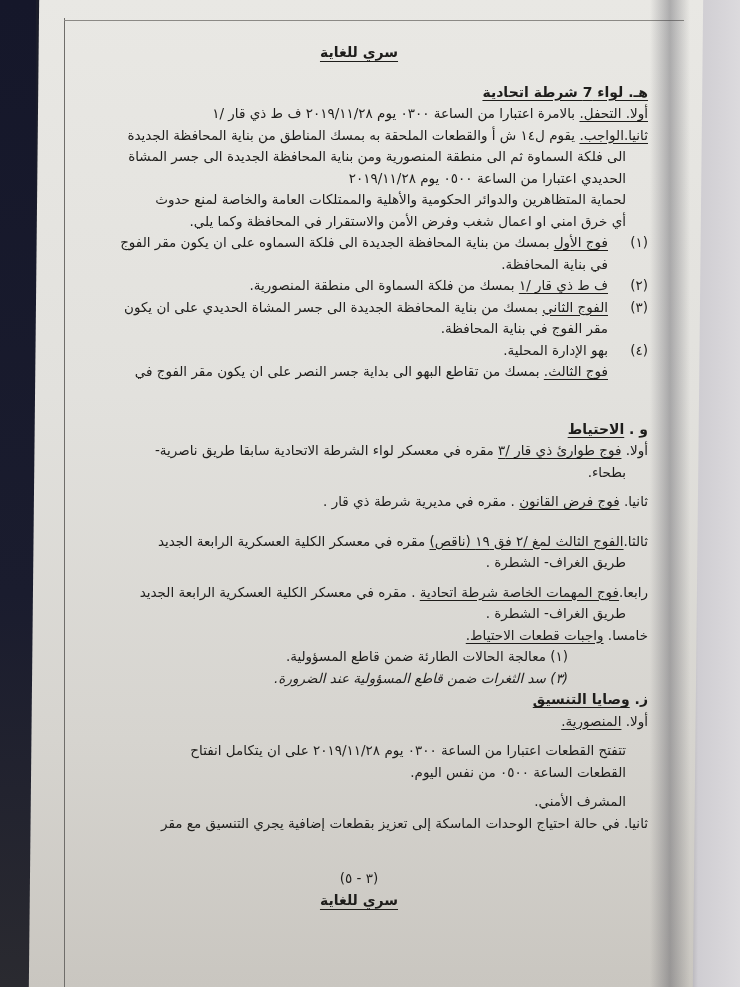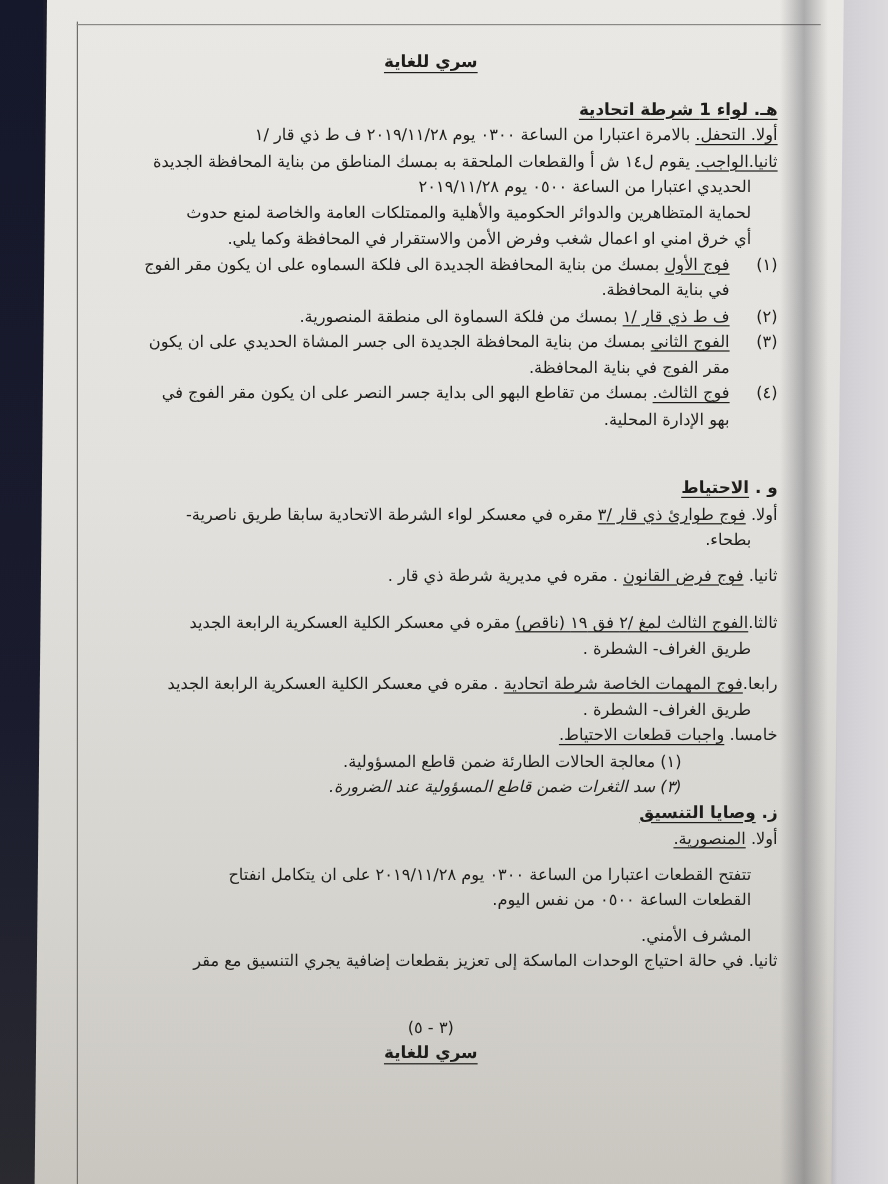--- a/index.html
+++ b/index.html
@@ -51,29 +51,30 @@
 
 <div class="doc">
 
   <div class="center" style="margin-top:12px;">
     <span class="classif">سري للغاية</span>
   </div>
 
   <div class="sp-md"></div>
 
   <div>
-    <div class="head u">هـ. لواء 1 شرطة اتحادية</div>
+    <div class="head u">هـ. لواء 7 شرطة اتحادية</div>
     <div class="line">
       <span class="u">أولا. التحفل.</span>
       <span>بالامرة اعتبارا من الساعة ٠٣٠٠ يوم ٢٠١٩/١١/٢٨ ف ط ذي قار /١</span>
     </div>
     <div class="line">
       <span class="u">ثانيا.الواجب.</span>
       <span>يقوم ل١٤ ش أ والقطعات الملحقة به بمسك المناطق من بناية المحافظة الجديدة</span>
     </div>
+    <div class="line indent1">الى فلكة السماوة ثم الى منطقة المنصورية ومن بناية المحافظة الجديدة الى جسر المشاة</div>
     <div class="line indent1">الحديدي اعتبارا من الساعة ٠٥٠٠ يوم ٢٠١٩/١١/٢٨</div>
     <div class="line indent1">لحماية المتظاهرين والدوائر الحكومية والأهلية والممتلكات العامة والخاصة لمنع حدوث</div>
     <div class="line indent1">أي خرق امني او اعمال شغب وفرض الأمن والاستقرار في المحافظة وكما يلي.</div>
 
     <div class="num-item">
       <div class="num">(١)</div>
       <div class="body">
         <div class="line"><span class="u">فوج الأول</span> <span>بمسك من بناية المحافظة الجديدة الى فلكة السماوه على ان يكون مقر الفوج</span></div>
         <div class="line">في بناية المحافظة.</div>
       </div>
@@ -87,22 +88,22 @@
     <div class="num-item">
       <div class="num">(٣)</div>
       <div class="body">
         <div class="line"><span class="u">الفوج الثاني</span> <span>بمسك من بناية المحافظة الجديدة الى جسر المشاة الحديدي على ان يكون</span></div>
         <div class="line">مقر الفوج في بناية المحافظة.</div>
       </div>
     </div>
     <div class="num-item">
       <div class="num">(٤)</div>
       <div class="body">
+        <div class="line">بهو الإدارة المحلية.</div>
         <div class="line"><span class="u">فوج الثالث.</span> <span>بمسك من تقاطع البهو الى بداية جسر النصر على ان يكون مقر الفوج في</span></div>
-        <div class="line">بهو الإدارة المحلية.</div>
       </div>
     </div>
   </div>
 
   <div class="sp-lg"></div>
 
   <div>
     <div class="head">
       <span>و .</span>
       <span class="u">الاحتياط</span>

